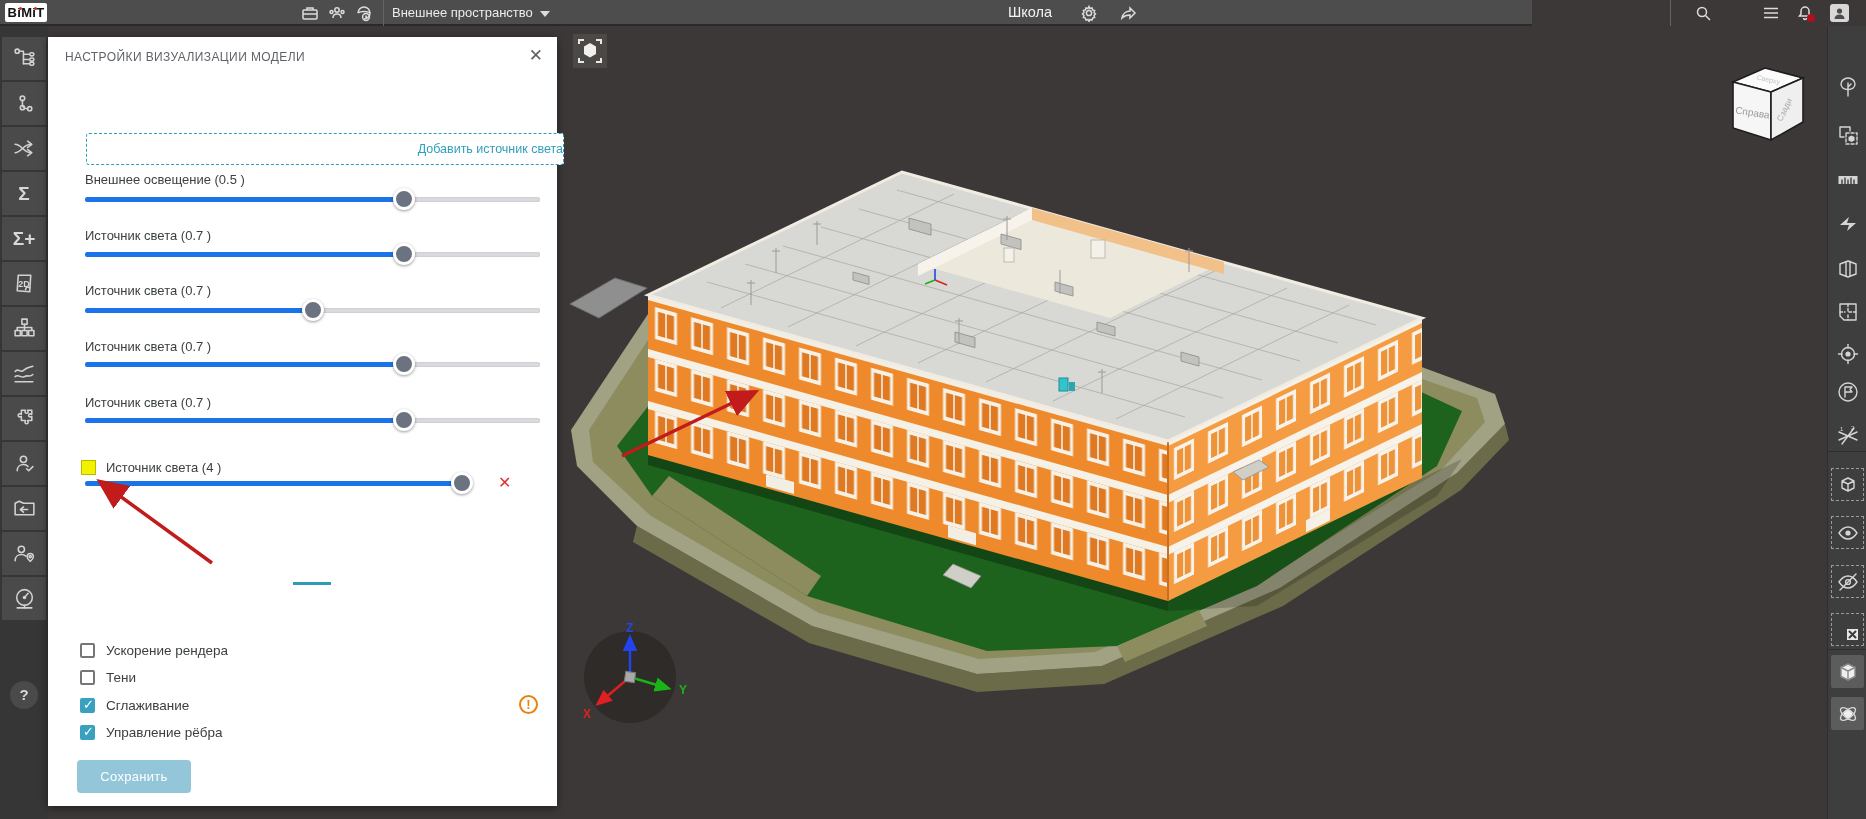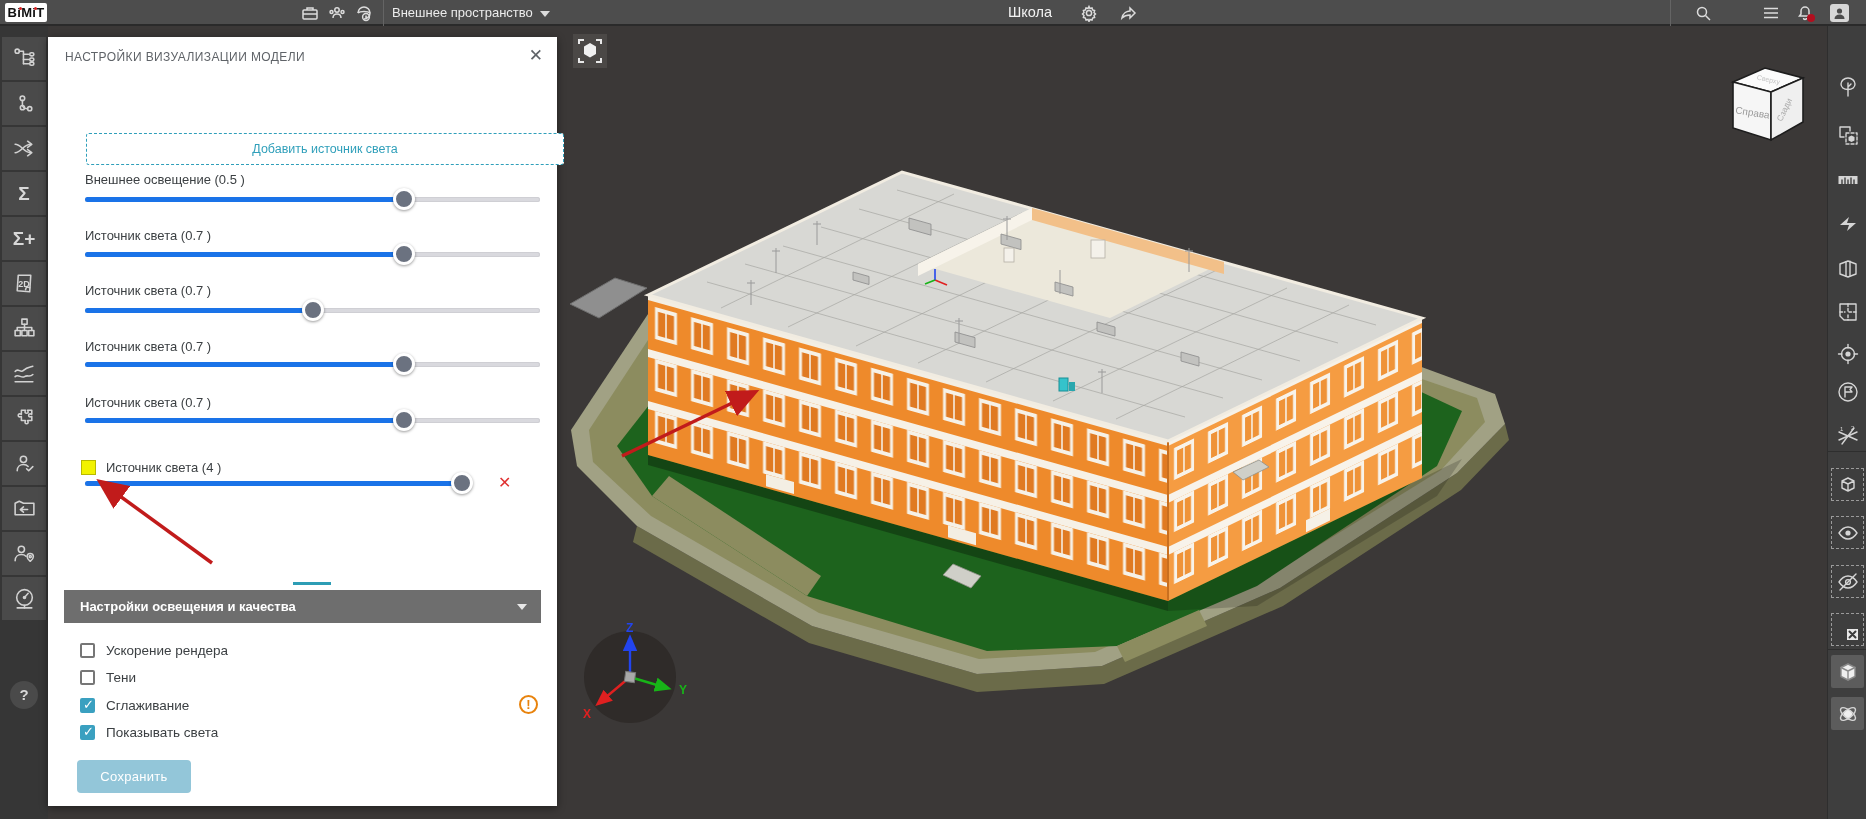--- a/index.html
+++ b/index.html
@@ -1,21 +1,21 @@
 <!DOCTYPE html>
 <html><head>
 <meta charset="utf-8">
 <style>
   * { margin:0; padding:0; box-sizing:border-box; }
   html,body { background:#2f2c2b; }
   body { font-family:"Liberation Sans","DejaVu Sans",sans-serif; }
   #app { position:relative; width:1866px; height:819px; overflow:hidden; background:#3b3837; }
 
   
-  .topbar { position:absolute; left:0; top:0; width:1866px; height:26px; background:#4d4d4d; border-bottom:2px solid #2a2a2a; z-index:50; }
+  .topbar { position:absolute; left:0; top:0; width:1532px; height:26px; background:#4d4d4d; border-bottom:2px solid #2a2a2a; z-index:50; }
   .logo { position:absolute; left:5px; top:3px; width:42px; height:19px; background:#fff; border-radius:2px; color:#111; font-weight:bold; font-size:13px; text-align:center; line-height:19px; letter-spacing:.3px; }
   .logo .dot { position:absolute; width:3px; height:3px; background:#d22; border-radius:50%; top:4px; }
   .tb-ic { position:absolute; top:4px; width:18px; height:18px; }
   .tb-ic svg { width:18px; height:18px; stroke:#dcdcdc; fill:none; stroke-width:1.5; }
   .tb-sep { position:absolute; top:0; width:1px; height:26px; background:#646464; }
   .ws-label { position:absolute; left:392px; top:5px; color:#ececec; font-size:13px; }
   .ws-caret { position:absolute; left:540px; top:11px; width:0; height:0; border-left:5px solid transparent; border-right:5px solid transparent; border-top:6px solid #dcdcdc; }
   .proj-title { position:absolute; left:1008px; top:4px; color:#f2f2f2; font-size:14.5px; }
   .badge { position:absolute; width:8px; height:8px; border-radius:50%; background:#b10e1e; left:11px; top:10px; }
   .avatar-box { position:absolute; left:1830px; top:4px; width:19px; height:18px; background:#d8d8d8; border-radius:3px; }
@@ -34,21 +34,21 @@
   .rtile.dashed { border:1px dashed #9a9a9a; }
   .rtile.active { background:#5c5c5c; border-radius:2px; }
   .rsep { position:absolute; left:0; width:39px; height:1px; background:#2e2e2e; }
 
   
   .panel { position:absolute; left:48px; top:37px; width:509px; height:769px; background:#ffffff; z-index:45; box-shadow:0 2px 8px rgba(0,0,0,.45); }
   .panel-title { position:absolute; left:17px; top:13px; font-size:12px; letter-spacing:.4px; color:#5f6368; }
   .panel-close { position:absolute; right:14px; top:8px; font-size:17px; color:#5f6368; cursor:pointer; }
   .sect-bar { position:absolute; left:16px; width:477px; height:33px; background:#6e6e6e; color:#fff; font-size:13px; font-weight:bold; line-height:33px; padding-left:16px; cursor:pointer; }
   .sect-bar .chev { position:absolute; right:14px; top:14px; width:0; height:0; border-left:5px solid transparent; border-right:5px solid transparent; border-top:6px solid #e8e8e8; }
-  .add-btn { position:absolute; left:38px; top:96px; width:478px; height:32px; border:1px dashed #2f9fba; border-radius:3px; color:#2f9fba; font-size:12.5px; text-align:center; line-height:30px; cursor:pointer; background:#fff; }
+  .add-btn { position:absolute; left:38px; top:96px; width:478px; height:32px; border:1px dashed #2f9fba; border-radius:3px; color:#2f9fba; font-size:12.5px; text-align:right; line-height:30px; cursor:pointer; background:#fff; }
   .sl-label { position:absolute; left:37px; font-size:13px; color:#3c4043; }
   .sl-track { position:absolute; left:37px; height:5px; background:#d9d9de; border-radius:3px; box-shadow:inset 0 0 0 1px #cfcfd4; cursor:pointer; }
   .sl-fill { position:absolute; left:0; top:0; height:5px; background:#1a73e8; border-radius:3px; }
   .sl-thumb { position:absolute; top:-9px; width:22px; height:22px; margin-left:-11px; border-radius:50%; background:#6b7280; border:3px solid #fff; box-shadow:0 1px 3px rgba(0,0,0,.4); cursor:pointer; }
   .swatch { position:absolute; left:33px; top:423px; width:15px; height:15px; background:#f2f200; border:1px solid #b9b900; cursor:pointer; }
   .del-x { position:absolute; left:450px; top:436px; font-size:16px; color:#e03131; cursor:pointer; }
   .scroll-hint { position:absolute; left:245px; top:545px; width:38px; height:3px; background:#2d9db5; }
   .chk-row { position:absolute; left:32px; height:20px; display:flex; align-items:center; }
   .chk-box { width:15px; height:15px; border:2px solid #767676; border-radius:2px; background:#fff; margin-right:11px; position:relative; cursor:pointer; flex:none; }
   .chk-box.on { background:#3aa0c0; border-color:#3aa0c0; }
@@ -577,39 +577,35 @@
       <defs>
           <marker id="redhead2" markerWidth="9" markerHeight="8" refX="7" refY="4" orient="auto">
             <path d="M0,0 L9,4 L0,8 Z" fill="#c11b1b"></path>
           </marker>
         </defs>
       <line x1="164" y1="526" x2="54" y2="446" stroke="#c11b1b" stroke-width="3.5" marker-end="url(#redhead2)"></line>
     </svg>
 
     <div class="scroll-hint"></div>
 
-    <div class="sect-bar" style="top:553px">
-      <span>Настройки освещения и качества</span>
-      <span class="chev"></span>
-    </div>
 
     <div class="chk-row" style="top:603px">
       <span class="chk-box"></span>
       <span class="chk-label">Ускорение рендера</span>
     </div>
     <div class="chk-row" style="top:630px">
       <span class="chk-box"></span>
       <span class="chk-label">Тени</span>
     </div>
     <div class="chk-row" style="top:658px">
       <span class="chk-box on"></span>
       <span class="chk-label">Сглаживание</span>
     </div>
     <div class="chk-row" style="top:685px">
       <span class="chk-box on"></span>
-      <span class="chk-label">Показывать света</span>
+      <span class="chk-label">Управление рёбра</span>
     </div>
     <div class="warn">!</div>
 
     <button class="save-btn">Сохранить</button>
   </div>
 
 </div>
 
 </body></html>

